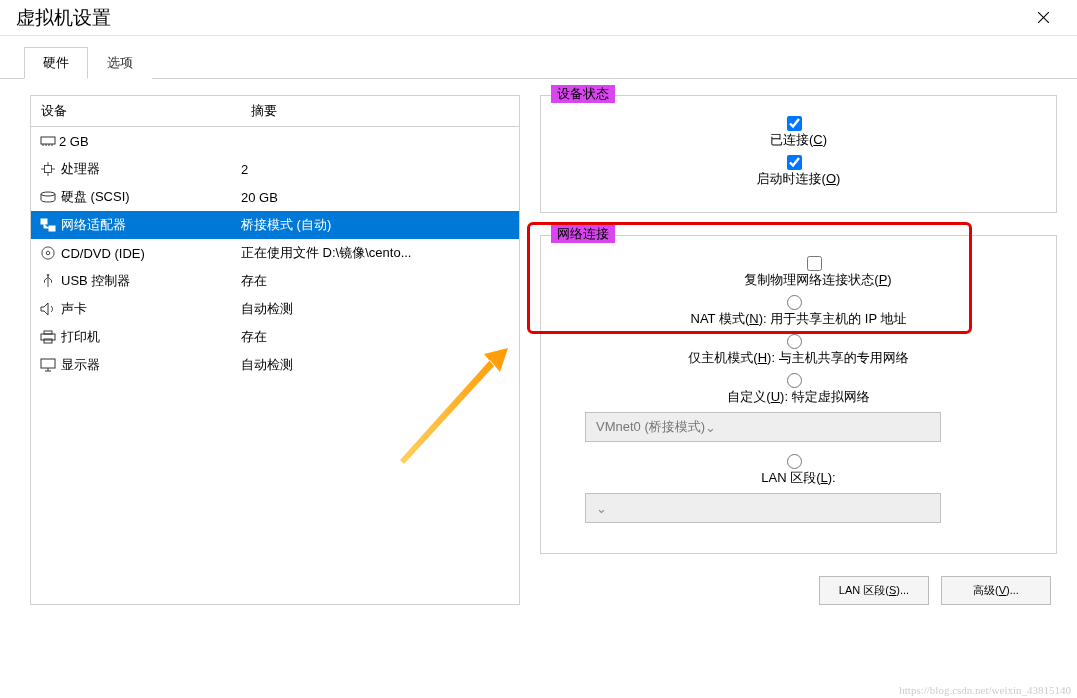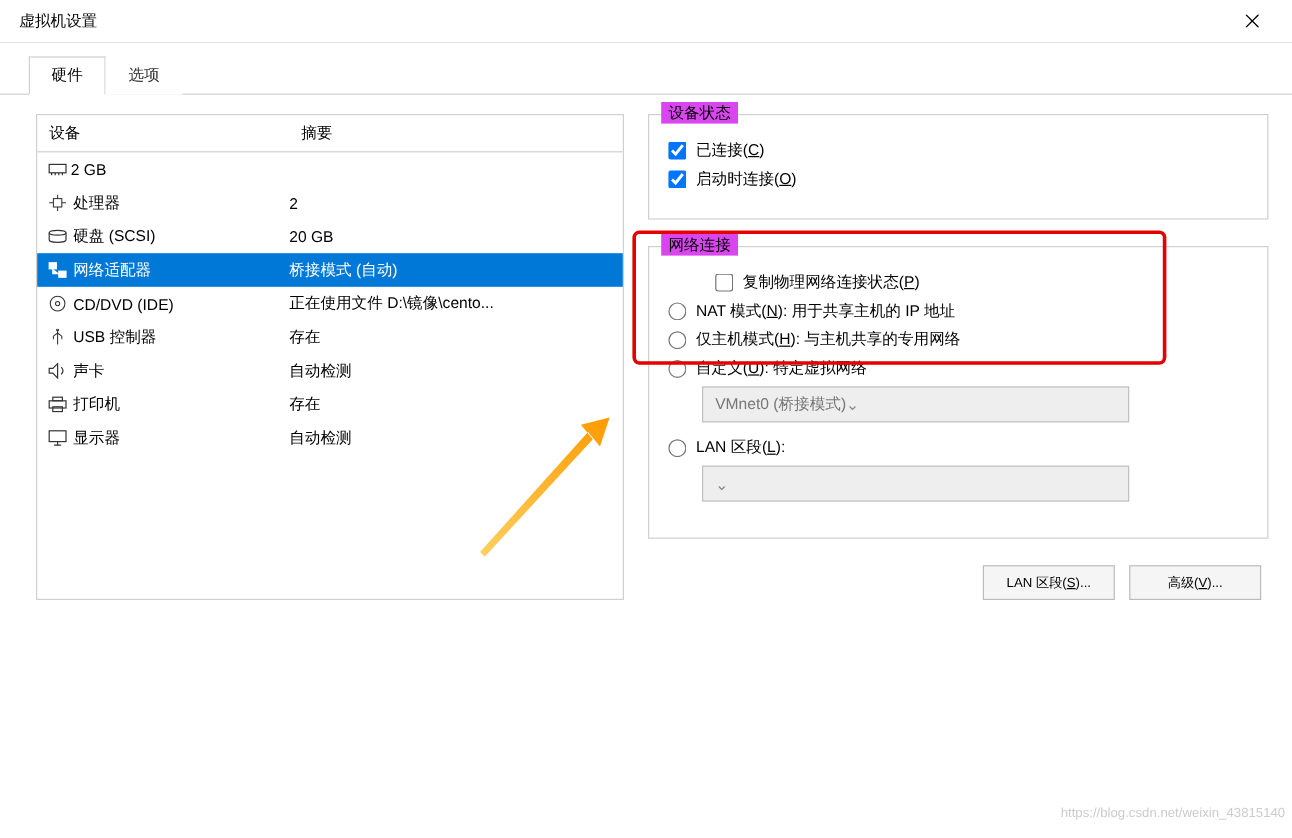--- a/index.html
+++ b/index.html
@@ -1,19 +1,19 @@
 <!DOCTYPE html>
 <html><head>
 <meta charset="utf-8">
 <style>
 * { box-sizing: border-box; margin: 0; padding: 0; }
 body { font-family: "Microsoft YaHei", "Segoe UI", sans-serif; font-size: 13px; background: #fff; color: #000; width: 1077px; height: 698px; overflow: hidden; position: relative; }
 
 .titlebar { height: 36px; display: flex; align-items: center; justify-content: space-between; padding: 0 12px 0 16px; border-bottom: 1px solid #e5e5e5; }
-.titlebar .title { font-size: 13px; }
+.titlebar .title { font-size: 19px; }
 .titlebar .close { width: 44px; height: 30px; display: flex; align-items: center; justify-content: center; cursor: pointer; }
 .titlebar .close svg { width: 11px; height: 11px; }
 
 .tabs { display: flex; padding: 10px 0 0 24px; border-bottom: 1px solid #d0d0d0; }
 .tab { padding: 6px 18px; border: 1px solid transparent; border-bottom: none; cursor: pointer; font-size: 13px; position: relative; top: 1px; background:#fff;}
 .tab.active { border-color: #d0d0d0; border-bottom: 1px solid #fff; }
 .tab:not(.active) { color: #333; }
 
 .content { display: flex; padding: 16px 20px 0 30px; gap: 20px; }
 
@@ -29,38 +29,38 @@
 .device-row .icon svg { width: 16px; height: 14px; }
 .device-row .dn { width: 182px; padding-left: 2px; }
 .device-row .ds { flex: 1; padding-left: 0px; overflow: hidden; text-overflow: ellipsis; white-space: nowrap; }
 .device-row.selected { background: #0078d7; color: #fff; }
 .device-row.selected svg { stroke: #fff; fill:#fff; }
 
 
 .right-panel { flex: 1; padding-top: 0px; }
 .groupbox { border: 1px solid #d0d0d0; padding: 14px 16px 18px 16px; margin-bottom: 22px; position: relative; }
 .groupbox .legend { position: absolute; top: -11px; left: 10px; background: #d946ef; padding: 0 6px; font-size: 13px; }
-.cb-row, .rb-row { display: flex; align-items: center; margin: 6px 0; font-size: 13px; }
+.cb-row, .rb-row { display: flex; align-items: center; margin: 6px 0; font-size: 13px; flex-direction: column; }
 .cb-row input[type=checkbox], .rb-row input[type=radio] { width: 15px; height: 15px; margin-right: 8px; }
 .sub-cb { margin-left: 39px; }
 .underline-key { text-decoration: underline; }
 
 .network-group { position: relative; }
 .red-highlight { position: absolute; border: 3px solid #e40000; border-radius: 6px; left: -14px; top: -14px; width: 445px; height: 112px; pointer-events: none; }
 
 .dropdown { width: 356px; height: 30px; border: 1px solid #c0c0c0; background: #eee; color: #777; display: flex; align-items: center; justify-content: flex-start; padding: 0 10px; margin: 6px 0 12px 28px; }
 .dropdown .chev { color: #888; }
 
 .btn-row { display: flex; justify-content: flex-end; gap: 12px; margin-top: 14px; padding-right: 6px;}
 .win-btn { border: 1px solid #bcbcbc; background: #f5f5f5; padding: 6px 12px; font-size: 11px; cursor: pointer; min-width: 110px; text-align:center;}
 
 
 .arrow { position: absolute; left: 390px; top: 340px; pointer-events:none;}
 
-.watermark { position: absolute; right: 6px; bottom: 14px; color: #ccc; font-size: 11px; pointer-events: none; }
+.watermark { position: absolute; right: 6px; bottom: 2px; color: #ccc; font-size: 11px; pointer-events: none; font-family: Liberation Serif, serif; }
 </style>
 </head>
 <body>
 
 <div class="titlebar">
   <div class="title">虚拟机设置</div>
   <div class="close">
     <svg viewBox="0 0 10 10">
         <line x1="0" y1="0" x2="10" y2="10" stroke="#000" stroke-width="1"></line>
         <line x1="10" y1="0" x2="0" y2="10" stroke="#000" stroke-width="1"></line>

